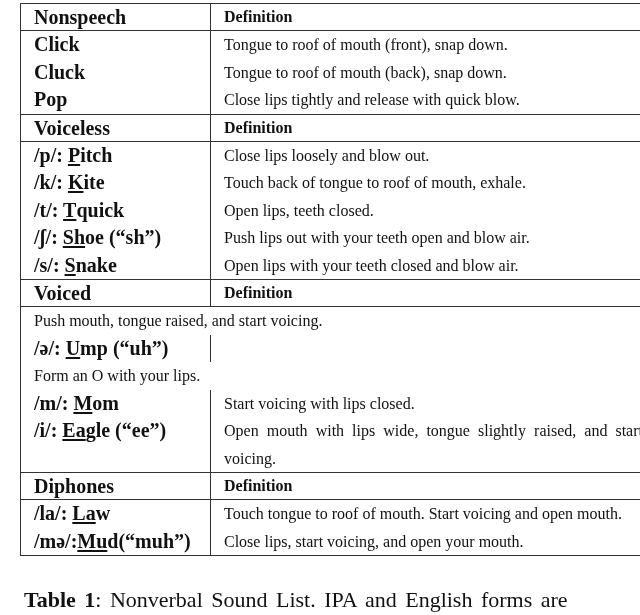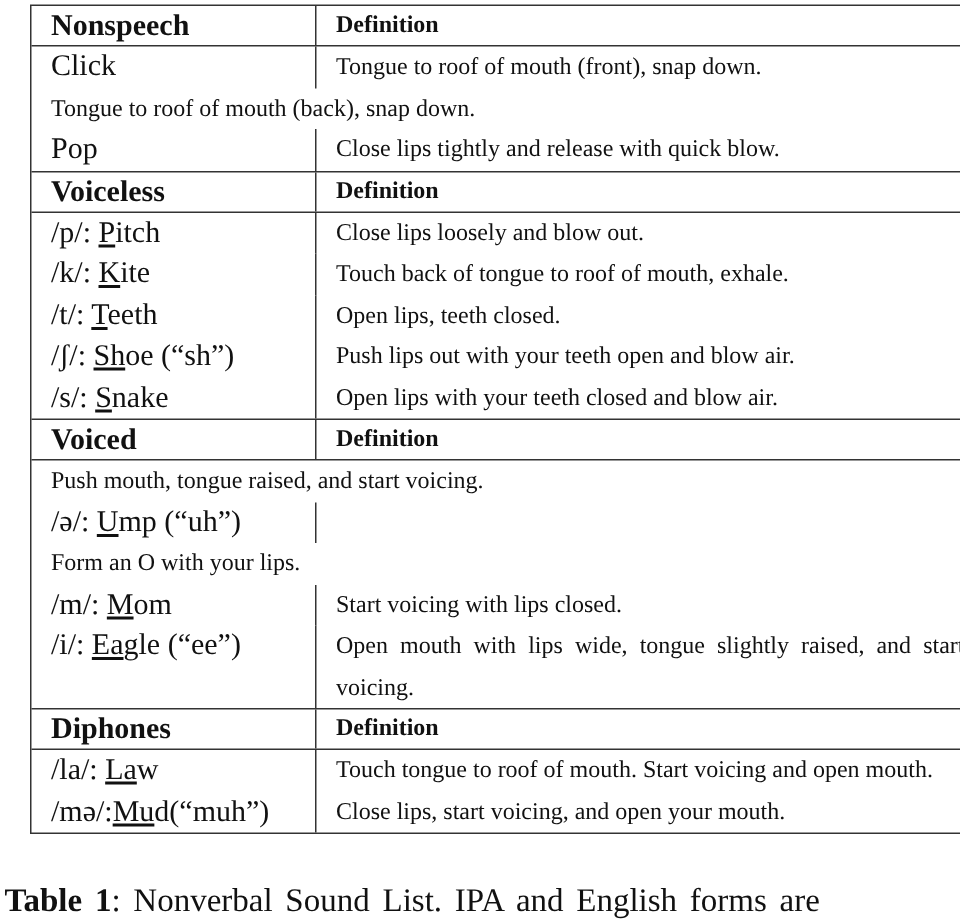--- a/index.html
+++ b/index.html
@@ -35,20 +35,21 @@
     }
     .c1 {
       width: 190px;
       flex: 0 0 190px;
       border-right: 1.5px solid #333;
       padding-left: 13px;
       box-sizing: border-box;
       font-size: 20px;
       line-height: 27.5px;
       white-space: nowrap;
+      font-weight: bold;
     }
     .c2 {
       flex: 1;
       padding-left: 13px;
       padding-right: 10px;
       box-sizing: border-box;
       font-size: 16px;
       line-height: 27.5px;
     }
     .hdr {
@@ -69,37 +70,38 @@
     .caption {
       position: absolute;
       left: 3px;
       top: 586px;
       width: 634px;
       font-size: 22px;
       line-height: 28px;
       white-space: nowrap;
       word-spacing: 3px;
     }
-    .caption b { font-weight: bold; }
+    .caption b { font-weight: bold; margin-left: 21px; }
   </style>
 </head>
 <body>
 
 <div class="tbl" id="tbl">
     <div class="section">
       <div class="row hdr">
         <div class="c1">Nonspeech</div>
         <div class="c2">Definition</div>
       </div>
       <div class="body-rows">
         <div class="row">
           <div class="c1"><span></span><span>Click</span><u></u><span></span></div>
           <div class="c2">Tongue to roof of mouth (front), snap down.</div>
         </div>
         <div class="row">
+          <div class="c1"><span></span><span>Cluck</span><u></u><span></span></div>
           <div class="c2">Tongue to roof of mouth (back), snap down.</div>
         </div>
         <div class="row">
           <div class="c1"><span></span><span>Pop</span><u></u><span></span></div>
           <div class="c2">Close lips tightly and release with quick blow.</div>
         </div>
       </div>
     </div>
     <div class="section">
       <div class="row hdr">
@@ -109,21 +111,21 @@
       <div class="body-rows">
         <div class="row">
           <div class="c1"><span>/p/: </span><span></span><u>P</u><span>itch</span></div>
           <div class="c2">Close lips loosely and blow out.</div>
         </div>
         <div class="row">
           <div class="c1"><span>/k/: </span><span></span><u>K</u><span>ite</span></div>
           <div class="c2">Touch back of tongue to roof of mouth, exhale.</div>
         </div>
         <div class="row">
-          <div class="c1"><span>/t/: </span><span></span><u>T</u><span>eeth</span></div>
+          <div class="c1"><span>/t/: </span><span></span><u>T</u><span>quick</span></div>
           <div class="c2">Open lips, teeth closed.</div>
         </div>
         <div class="row">
           <div class="c1"><span>/ʃ/: </span><span></span><u>Sh</u><span>oe (“sh”)</span></div>
           <div class="c2">Push lips out with your teeth open and blow air.</div>
         </div>
         <div class="row">
           <div class="c1"><span>/s/: </span><span></span><u>S</u><span>nake</span></div>
           <div class="c2">Open lips with your teeth closed and blow air.</div>
         </div>

